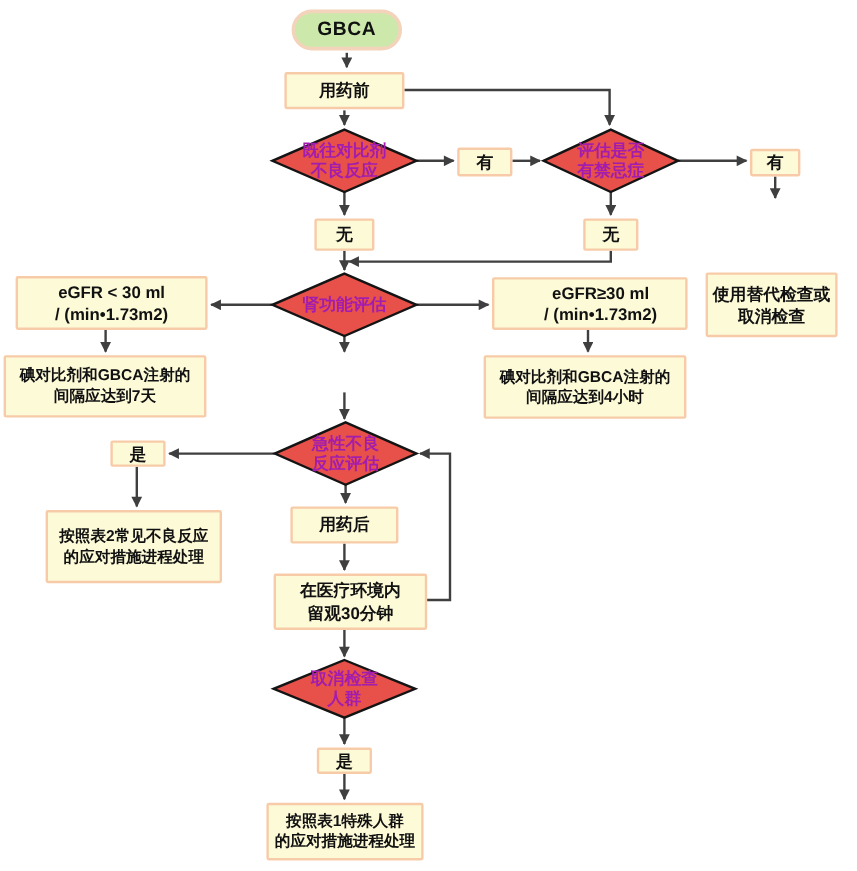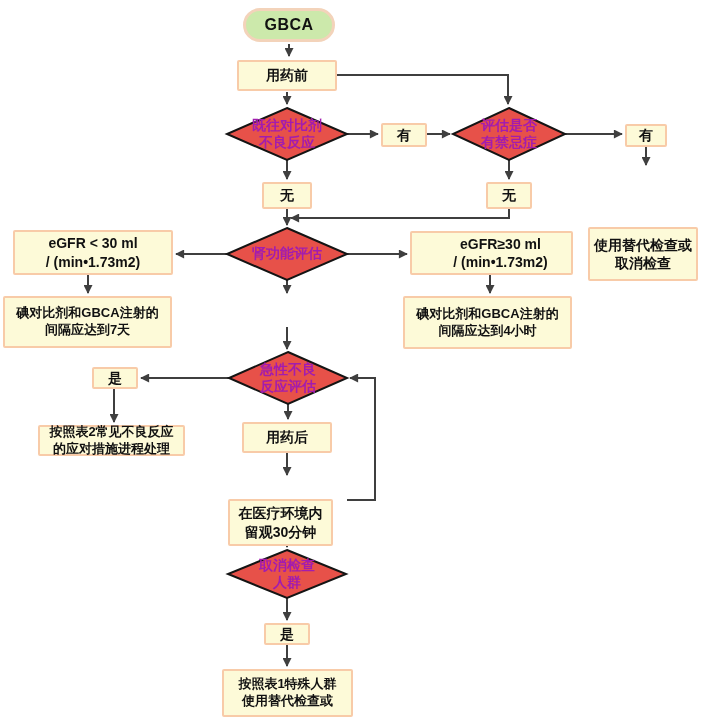--- a/index.html
+++ b/index.html
@@ -117,32 +117,32 @@
 
   <div class="node small-text" style="left:3px;top:296px;width:169px;height:52px;">碘对比剂和GBCA注射的
 间隔应达到7天</div>
 
   <div class="node small-text" style="left:403px;top:296px;width:169px;height:53px;">碘对比剂和GBCA注射的
 间隔应达到4小时</div>
 
 
   <div class="node" style="left:92px;top:367px;width:46px;height:22px;">是</div>
 
-  <div class="node small-text" style="left:38px;top:425px;width:147px;height:31px;">按照表2常见不良反应
+  <div class="node small-text" style="left:38px;top:425px;width:147px;height:61px;">按照表2常见不良反应
 的应对措施进程处理</div>
 
   <div class="node" style="left:242px;top:422px;width:90px;height:31px;">用药后</div>
 
-  <div class="node" style="left:228px;top:499px;width:105px;height:47px;">在医疗环境内
+  <div class="node" style="left:228px;top:478px;width:128px;height:47px;">在医疗环境内
 留观30分钟</div>
 
   <div class="node" style="left:264px;top:623px;width:46px;height:22px;">是</div>
 
   <div class="node small-text" style="left:222px;top:669px;width:131px;height:48px;">按照表1特殊人群
-使用替代检查或</div>
+的应对措施进程处理</div>
 
   <div class="dlabel" style="left:227px;top:108px;width:120px;height:52px;">既往对比剂
 不良反应</div>
 
   <div class="dlabel" style="left:453px;top:108px;width:112px;height:52px;">评估是否
 有禁忌症</div>
 
   <div class="dlabel" style="left:227px;top:228px;width:120px;height:52px;">肾功能评估</div>
 
   <div class="dlabel" style="left:229px;top:352px;width:118px;height:52px;">急性不良

